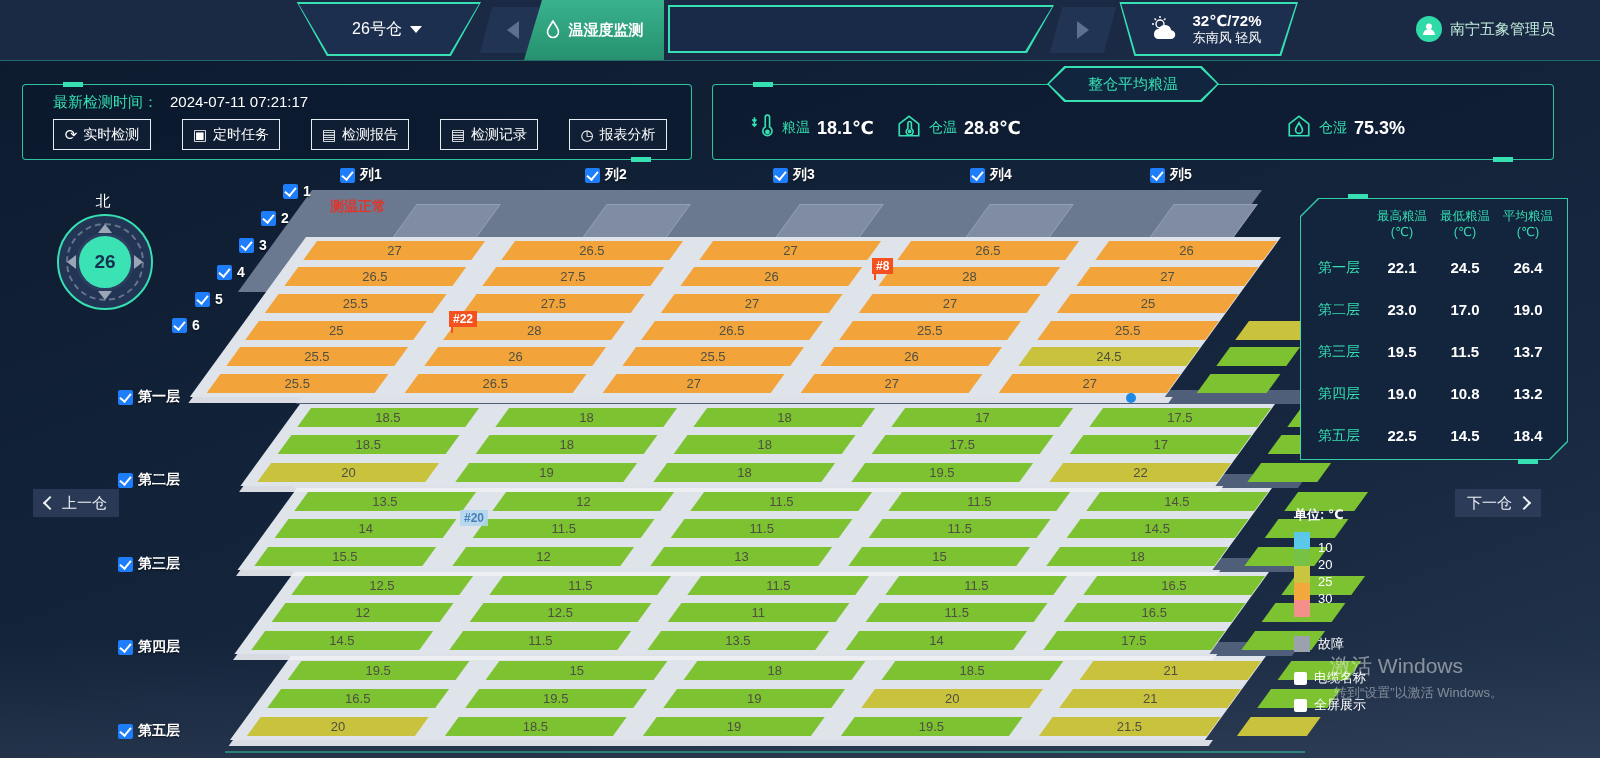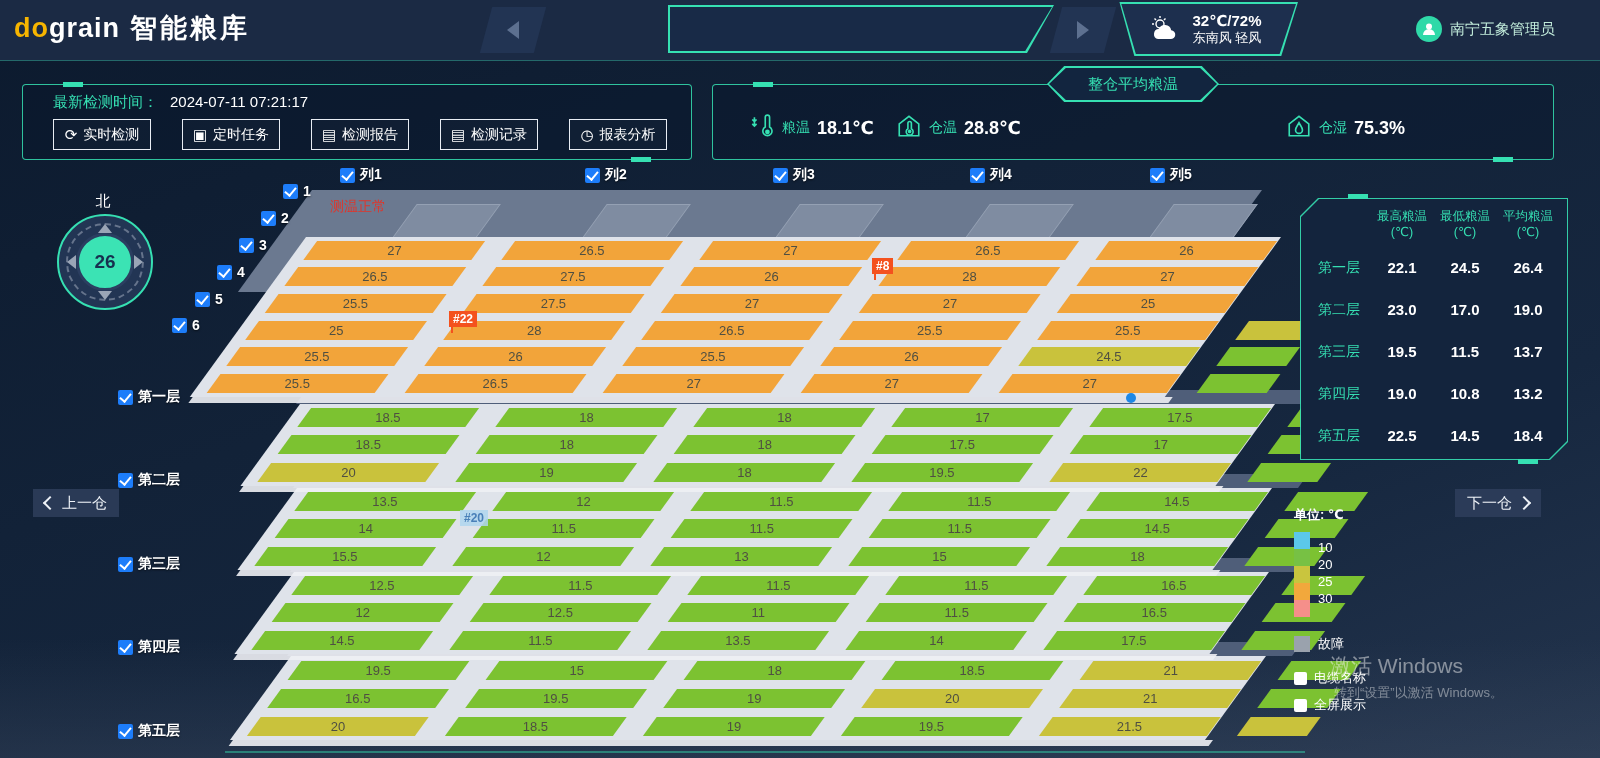--- a/index.html
+++ b/index.html
@@ -81,21 +81,21 @@
   .cb-group{position:absolute;display:flex;align-items:center;gap:5px;z-index:16;}
   .cbx{width:15px;height:15px;border-radius:2px;background:#1d7dfa;position:relative;flex:none;cursor:pointer;}
   .cbx::after{content:"";position:absolute;left:4px;top:1px;width:5px;height:9px;border:solid #fff;border-width:0 2px 2px 0;transform:rotate(40deg);}
   .cbx.unchecked{background:#fff;}
   .cbx.unchecked::after{display:none;}
   .cb-label{color:#fff;font-size:14px;font-weight:bold;text-shadow:0 1px 2px rgba(0,0,0,.6);}
   
   #roof{position:absolute;left:312px;top:190px;width:950px;height:102px;background:#6b7990;
         transform:skewX(-36deg);transform-origin:top left;z-index:2;}
   .vent{position:absolute;top:14px;width:82px;height:58px;background:#7f8ca1;border:1px solid #94a0b3;}
-  #status-text{position:absolute;left:330px;top:198px;color:#e0352b;font-size:14px;z-index:14;font-weight:normal;}
+  #status-text{position:absolute;left:330px;top:198px;color:#e0352b;font-size:14px;z-index:14;font-weight:bold;}
   .platform{position:absolute;width:975px;background:#dfe3ea;transform:skewX(-36deg);transform-origin:top left;}
   .platform.gapped::before{content:"";position:absolute;left:-4px;right:-26px;top:-14px;height:14px;background:#4f5e79;}
   .platform::after{content:"";position:absolute;left:3px;right:-8px;bottom:-6px;height:6px;background:#eef0f4;opacity:.9;}
   .prow{position:absolute;left:0;width:100%;}
   .bar{position:absolute;display:flex;align-items:center;justify-content:center;}
   .bar span{display:block;transform:skewX(36deg);font-size:13px;color:#4f4f42;}
   .tag{position:absolute;z-index:15;font-size:12px;font-weight:bold;padding:1px 4px;color:#fff;background:#f4511e;}
   .tag::after{content:"";position:absolute;left:2px;top:100%;width:2px;height:6px;background:#f4511e;}
   .tag.faint{background:rgba(176,214,238,.85);color:#4a80b8;}
   .tag.faint::after{display:none;}
@@ -134,29 +134,39 @@
   #wm2{position:absolute;left:1334px;top:684px;font-size:13px;color:rgba(242,242,242,.45);z-index:40;pointer-events:none;}
   #bottom-line{position:absolute;left:225px;bottom:5px;width:1080px;height:2px;background:rgba(54,224,178,.45);z-index:3;}
   .metric svg,.tool-btn svg{flex:none;}
 </style>
 </head>
 <body>
 
 <div id="app">
 
   <div id="header">
-    <div class="brand">
-      <span class="en-a">do</span><span class="en-b">grain</span><span class="cn">智能粮库</span>
-    </div>
-
+
+    <div class="trap warehouse">
+      <div class="bor"></div>
+      <div class="inn">
+        <span>26号仓</span>
+        <span class="caret-down"></span>
+      </div>
+    </div>
 
     <div class="abs nav-arrow-box" style="left:486px;">
       <span class="tri-left"></span>
     </div>
 
+    <div class="abs" id="tab-green">
+      <svg width="16" height="20" viewBox="0 0 16 20">
+        <path d="M8 1 C5.5 5.5 2.5 8.5 2.5 12 a5.5 5.5 0 0 0 11 0 C13.5 8.5 10.5 5.5 8 1 Z" fill="none" stroke="#ffffff" stroke-width="1.6"></path>
+      </svg>
+      <span>温湿度监测</span>
+    </div>
 
     <div class="trap" id="strip-long">
       <div class="bor"></div>
         <div class="inn"></div>
     </div>
 
     <div class="abs nav-arrow-box" style="left:1056px;">
       <span class="tri-right"></span>
     </div>
 

